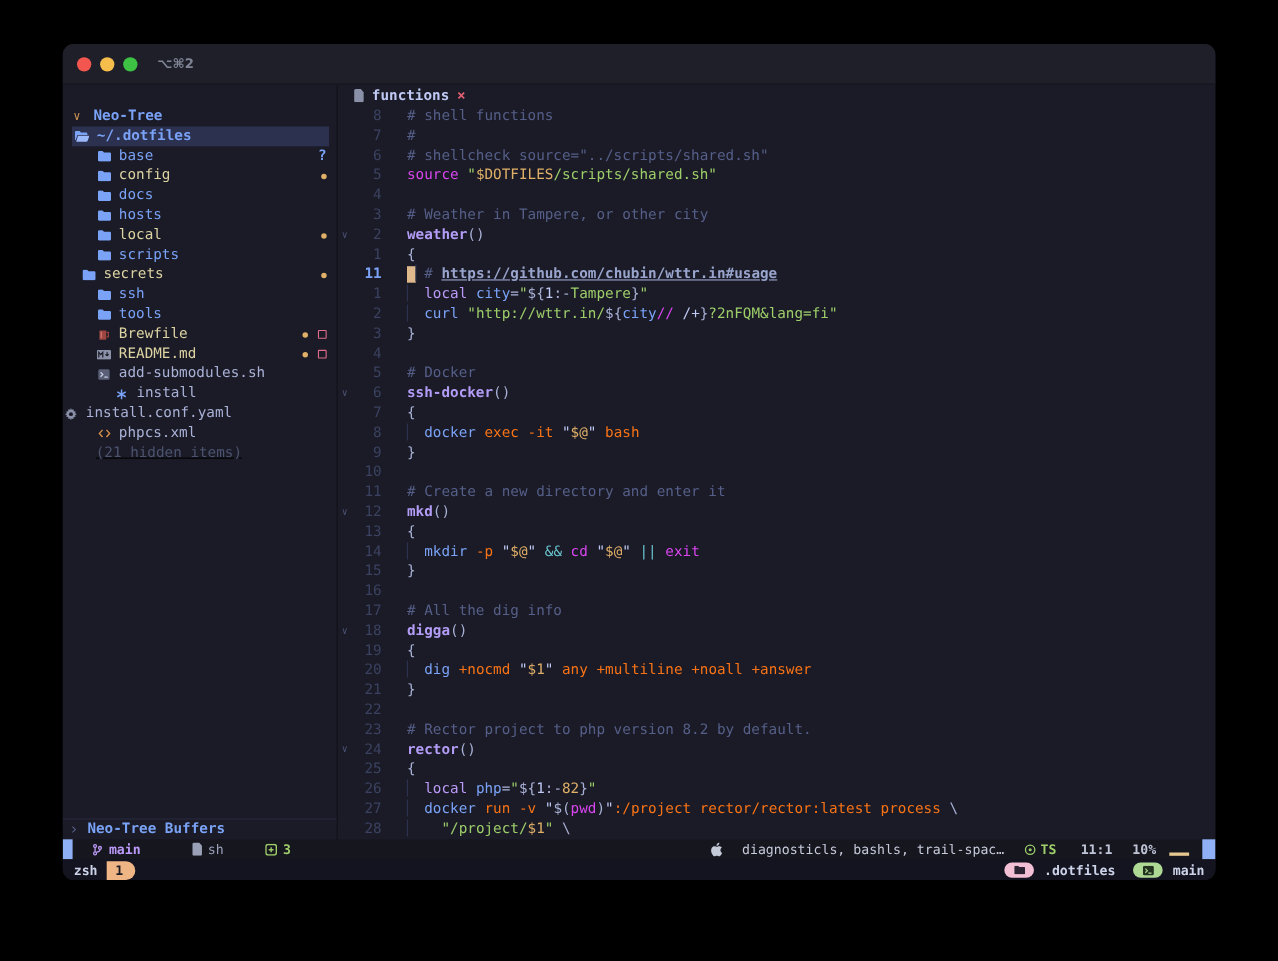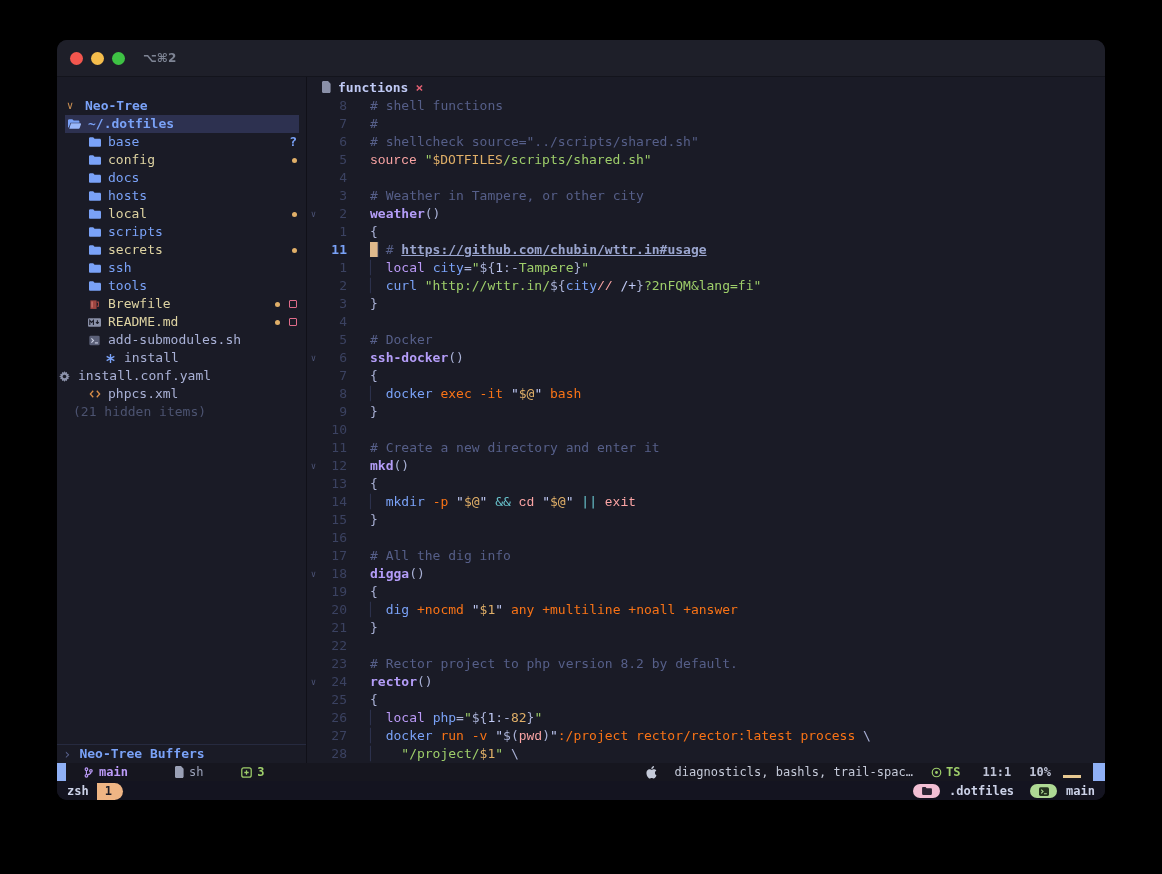--- a/index.html
+++ b/index.html
@@ -55,21 +55,21 @@
   .fold{width:13px;text-align:center;color:#4a5173;font-size:9px;line-height:18px;flex:none;}
   .lnum{width:27px;text-align:right;color:#3b4261;flex:none;}
   .code-line.cur .lnum{color:#7aa2f7;font-weight:bold;}
   .ltext{margin-left:23px;}
   .tk-c{color:#565f89;}
   .tk-w{color:#a9b1d6;}
   .tk-W{color:#c0caf5;}
   .tk-b{color:#7aa2f7;}
   .tk-g{color:#9ece6a;}
   .tk-o{color:#e0af68;}
-  .tk-O{color:#fca5a5;font-family:Liberation Mono, monospace;}
+  .tk-O{color:#d946ef;}
   .tk-p{color:#bb9af7;}
   .tk-f{color:#b49df8;font-weight:bold;}
   .tk-r{color:#f97316;}
   .tk-y{color:#68c3cd;}
   .tk-u{color:#9aa5ce;font-weight:bold;text-decoration:underline;}
   .tk-ig{color:#2e3450;}
   .tk-cur{background:#dfb98c;color:#1a1b26;}
   
   .statusline{height:18px;background:#16161f;display:flex;align-items:center;font-size:12px;color:#a9b1d6;}
   .mode-block{width:9px;height:18px;background:#8fb0f5;flex:none;}
@@ -175,21 +175,21 @@
               </span>
             </div>
             <div class="tree-row" style="padding-left: 30px;">
               <span class="tree-icon">
                 <svg width="12" height="10" viewBox="0 0 16 13">
                   <path fill="#7aa2f7" d="M0 2c0-1 .7-1.8 1.6-1.8h4L7.4 2h7c.9 0 1.6.8 1.6 1.8v7.2c0 1-.7 1.8-1.6 1.8H1.6C.7 12.8 0 12 0 11z"></path>
                 </svg>
               </span>
               <span class="tree-label lbl-blue">scripts</span>
             </div>
-            <div class="tree-row" style="padding-left: 30px;">
+            <div class="tree-row" style="padding-left: 16px;">
               <span class="tree-icon">
                 <svg width="12" height="10" viewBox="0 0 16 13">
                   <path fill="#7aa2f7" d="M0 2c0-1 .7-1.8 1.6-1.8h4L7.4 2h7c.9 0 1.6.8 1.6 1.8v7.2c0 1-.7 1.8-1.6 1.8H1.6C.7 12.8 0 12 0 11z"></path>
                 </svg>
               </span>
               <span class="tree-label lbl-cream">secrets</span>
               <span class="badges">
                 <span class="badge-dot"></span>
               </span>
             </div>
@@ -266,21 +266,21 @@
               <span class="tree-label lbl-fg">install.conf.yaml</span>
             </div>
             <div class="tree-row" style="padding-left: 30px;">
               <span class="tree-icon">
                 <svg width="12" height="10" viewBox="0 0 16 14">
                   <path d="M5.5 2.5L1.5 7l4 4.5M10.5 2.5l4 4.5-4 4.5" stroke="#d98e48" stroke-width="1.8" fill="none"></path>
                 </svg>
               </span>
               <span class="tree-label lbl-fg">phpcs.xml</span>
             </div>
-            <div class="tree-row" style="padding-left: 16px;">
+            <div class="tree-row" style="padding-left: 30px; text-decoration: underline;">
               <span class="tree-label lbl-dim">(21 hidden items)</span>
             </div>
           </div>
         <div class="sb-spacer"></div>
         <div class="sb-divider"></div>
         <div class="buffers-row">
           <span class="chev chev-right"></span>
           <span class="blabel">Neo-Tree Buffers</span>
         </div>
       </aside>

